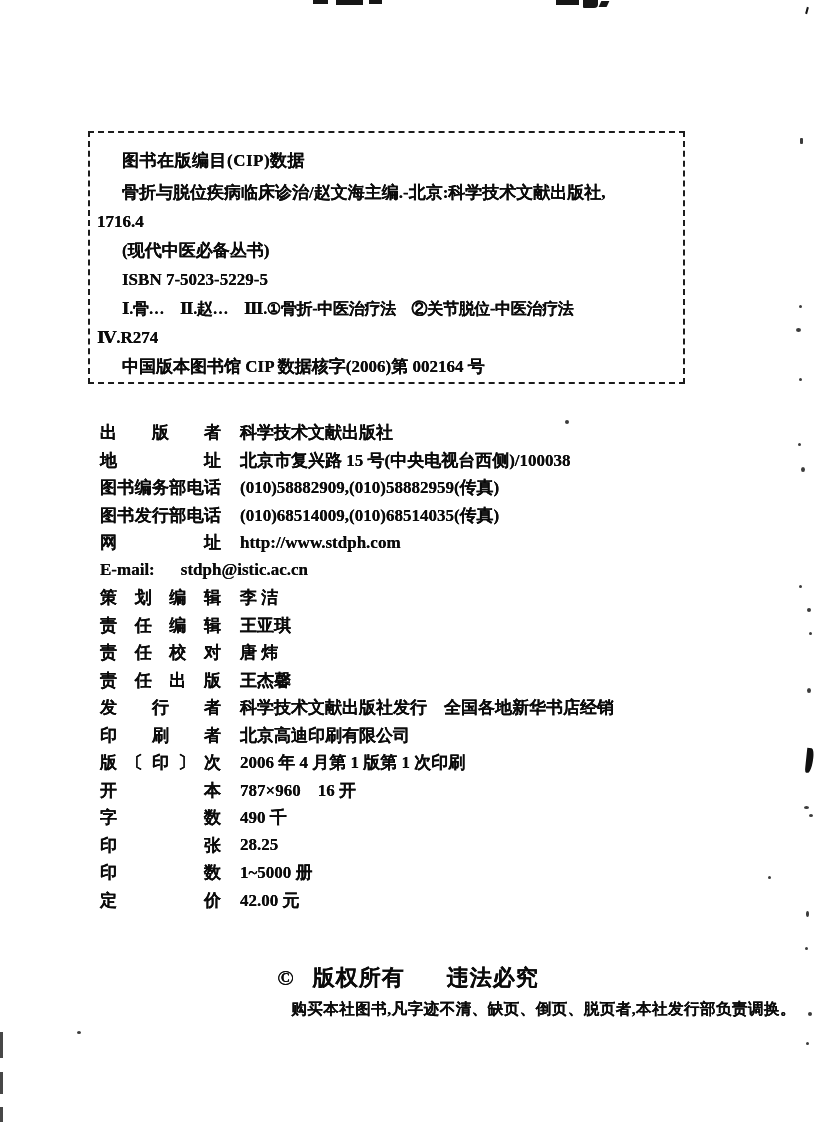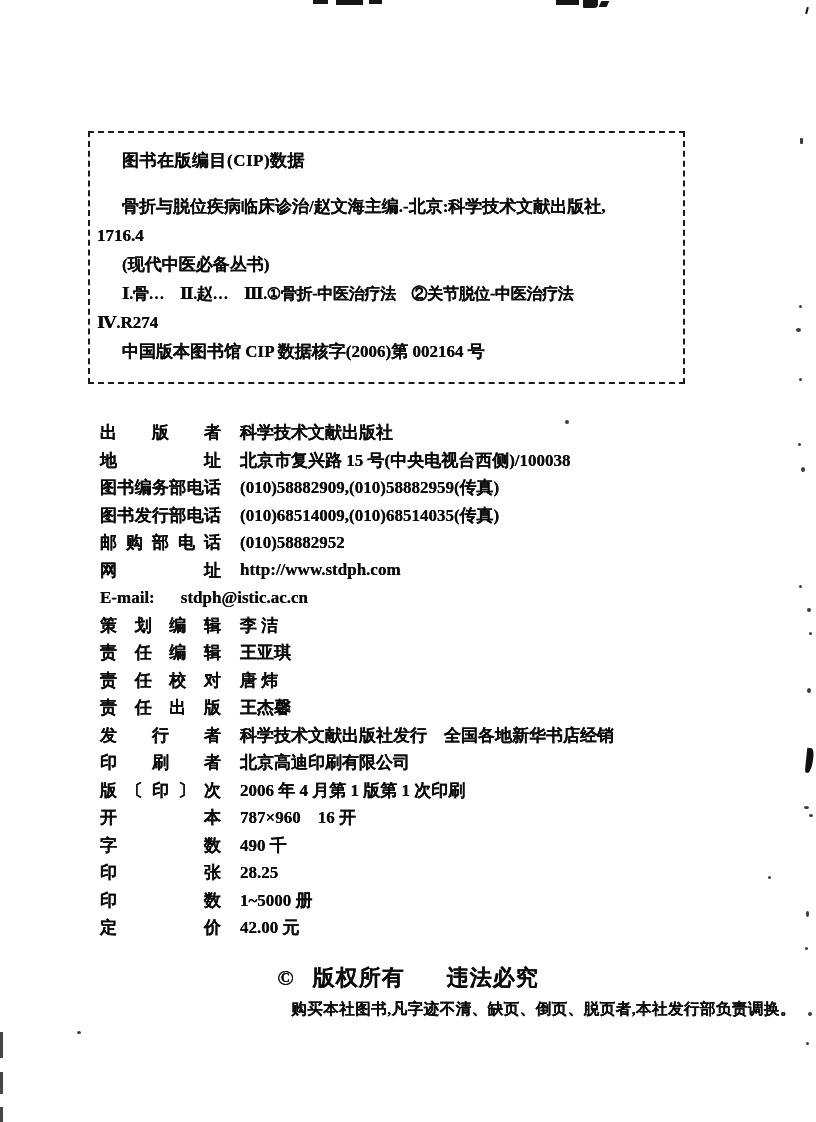--- a/index.html
+++ b/index.html
@@ -15,21 +15,21 @@
 
   
   .cip-box {
     position:absolute; left:88px; top:131px; width:597px; height:253px;
     border:2px dashed #1c1c1c;
     padding:13px 10px 0 7px;
     font-size:17px; font-weight:700; line-height:29px;
   }
   .cip-line { white-space:nowrap; }
   .cip-line.indent { padding-left:25px; }
-  .cip-line.title { margin-bottom:17px; letter-spacing:.5px; }
+  .cip-line.title { margin-bottom:3px; letter-spacing:.5px; }
   .cip-line.classification { font-size:16px; letter-spacing:-.3px; }
 
   
   .info-list {
     position:absolute; left:100px; top:419px; width:640px;
     font-size:17px; font-weight:700;
   }
   .row { display:flex; align-items:center; height:27.5px; white-space:nowrap; }
   .lbl {
     display:inline-block; width:121px; flex:0 0 121px;
@@ -69,20 +69,21 @@
 <div class="artifact" style="left:556px;top:0;width:23px;height:5px;"></div>
 <div class="artifact" style="left:583px;top:0;width:15px;height:8px;border-radius:0 0 4px 1px;"></div>
 <div class="artifact" style="left:600px;top:1px;width:8px;height:6px;transform:skewX(-25deg);"></div>
 <div class="artifact" style="left:806px;top:7px;width:2px;height:7px;transform:rotate(15deg);"></div>
 
 <div class="cip-box ink">
   <div class="cip-line title indent">图书在版编目(CIP)数据</div>
   <div class="cip-line indent">骨折与脱位疾病临床诊治/赵文海主编.-北京:科学技术文献出版社,</div>
   <div class="cip-line">1716.4</div>
   <div class="cip-line indent">(现代中医必备丛书)</div>
+  <div class="cip-line indent">ISBN 7-5023-5229-5</div>
   <div class="cip-line classification indent">Ⅰ.骨…　Ⅱ.赵…　Ⅲ.①骨折-中医治疗法　②关节脱位-中医治疗法</div>
   <div class="cip-line">Ⅳ.R274</div>
   <div class="cip-line indent">中国版本图书馆 CIP 数据核字(2006)第 002164 号</div>
 </div>
 
 <div class="info-list ink">
   <div class="row">
     <span class="lbl">出 版 者</span>
     <span class="val">科学技术文献出版社</span>
   </div>
@@ -90,24 +91,20 @@
     <span class="lbl">地 址</span>
     <span class="val">北京市复兴路 15 号(中央电视台西侧)/100038</span>
   </div>
   <div class="row">
     <span class="lbl">图书编务部电话</span>
     <span class="val">(010)58882909,(010)58882959(传真)</span>
   </div>
   <div class="row">
     <span class="lbl">图书发行部电话</span>
     <span class="val">(010)68514009,(010)68514035(传真)</span>
-  </div>
-  <div class="row">
-    <span class="lbl">邮 购 部 电 话</span>
-    <span class="val">(010)58882952</span>
   </div>
   <div class="row">
     <span class="lbl">网 址</span>
     <span class="val">http://www.stdph.com</span>
   </div>
   <div class="row email">
     <span class="lbl">E-mail:</span>
     <span class="val">stdph@istic.ac.cn</span>
   </div>
   <div class="row">

